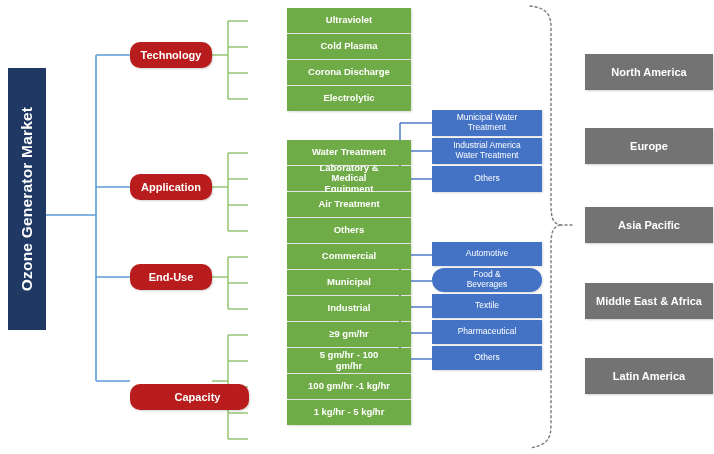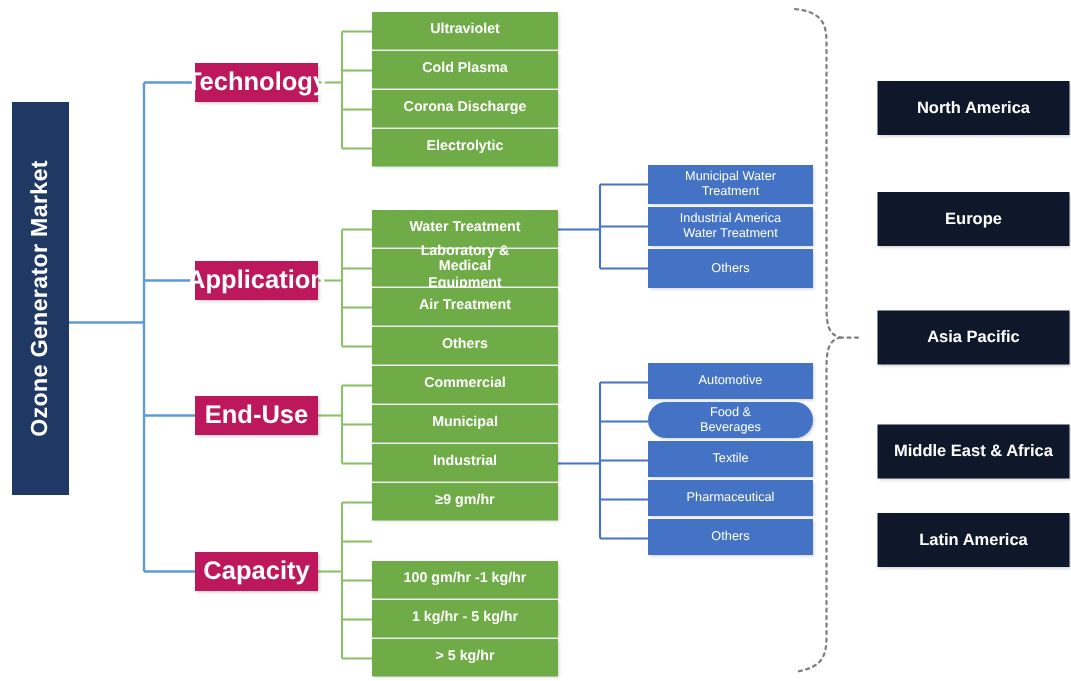--- a/index.html
+++ b/index.html
@@ -12,44 +12,46 @@
     position:absolute;left:8px;top:68px;width:38px;height:262px;
     background:#1F3864;display:flex;align-items:center;justify-content:center;
   }
   .title-box span{
     display:block;white-space:nowrap;
     transform:rotate(-90deg);
     color:#ffffff;font-weight:bold;font-size:15.5px;letter-spacing:.2px;
   }
 
   .cat-box{
-    position:absolute;background:#be185d;color:#fff;
-    display:flex;align-items:center;justify-content:center;
-    font-size:17px;font-weight:bold;text-align:center;
+    position:absolute;background:#b91c1c;color:#fff;
+    display:flex;align-items:center;justify-content:center;
+    font-size:11px;font-weight:bold;text-align:center;
     box-shadow:1px 1px 2px rgba(0,0,0,.18);
+    border-radius:10px;
   }
 
   .leaf-box{
     position:absolute;background:#6FAB46;color:#fff;
     display:flex;align-items:center;justify-content:center;
     font-size:9.5px;font-weight:bold;text-align:center;line-height:1.12;
     padding:0 19px;box-sizing:border-box;
     box-shadow:1px 1px 2px rgba(0,0,0,.15);
+    margin-left:39px;
   }
 
   .sub-box{
     position:absolute;background:#4472C4;color:#fff;
     display:flex;align-items:center;justify-content:center;
     font-size:8.5px;text-align:center;line-height:1.12;
     padding:0 20px;box-sizing:border-box;
     box-shadow:1px 1px 2px rgba(0,0,0,.15);
   }
 
   .region-box{
-    position:absolute;background:#0f172a;color:#fff;
+    position:absolute;background:#737373;color:#fff;
     display:flex;align-items:center;justify-content:center;
     font-size:11px;font-weight:bold;text-align:center;
     box-shadow:1px 1px 2px rgba(0,0,0,.18);
   }
 </style>
 </head>
 <body>
 
 <div id="canvas">
 
@@ -131,21 +133,21 @@
 
   <div class="cat-box" style="left:130px;top:42px;width:82px;height:26px;">
     <span>Technology</span>
   </div>
   <div class="cat-box" style="left:130px;top:174px;width:82px;height:26px;">
     <span>Application</span>
   </div>
   <div class="cat-box" style="left:130px;top:264px;width:82px;height:26px;">
     <span>End-Use</span>
   </div>
-  <div class="cat-box" style="left:130px;top:368px;width:82px;height:26px;">
+  <div class="cat-box" style="left:130px;top:384px;width:103px;height:26px;padding-left:16px;">
     <span>Capacity</span>
   </div>
 
   <div class="leaf-box" style="left:248px;top:8px;width:124px;height:25px;">
     <span>Ultraviolet</span>
     </div>
   <div class="leaf-box" style="left:248px;top:34px;width:124px;height:25px;">
     <span>Cold Plasma</span>
     </div>
   <div class="leaf-box" style="left:248px;top:60px;width:124px;height:25px;">
@@ -174,29 +176,29 @@
   <div class="leaf-box" style="left:248px;top:270px;width:124px;height:25px;">
     <span>Municipal</span>
     </div>
   <div class="leaf-box" style="left:248px;top:296px;width:124px;height:25px;">
     <span>Industrial</span>
     </div>
 
   <div class="leaf-box" style="left:248px;top:322px;width:124px;height:25px;">
     <span>≥9 gm/hr</span>
     </div>
+  <div class="leaf-box" style="left:248px;top:348px;width:124px;height:25px;">
+    <span>5 gm/hr - 100 gm/hr</span>
+    </div>
   <div class="leaf-box" style="left:248px;top:374px;width:124px;height:25px;">
     <span>100 gm/hr -1 kg/hr</span>
     </div>
   <div class="leaf-box" style="left:248px;top:400px;width:124px;height:25px;">
     <span>1 kg/hr - 5 kg/hr</span>
     </div>
-  <div class="leaf-box" style="left:248px;top:426px;width:124px;height:25px;">
-    <span>&gt; 5 kg/hr</span>
-    </div>
 
   <div class="sub-box" style="left:432px;top:110px;width:110px;height:26px;">
     <span>Municipal Water Treatment</span>
     </div>
   <div class="sub-box" style="left:432px;top:138px;width:110px;height:26px;">
     <span>Industrial America Water Treatment</span>
     </div>
   <div class="sub-box" style="left:432px;top:166px;width:110px;height:26px;">
     <span>Others</span>
     </div>
@@ -222,17 +224,17 @@
     </div>
   <div class="region-box" style="left:585px;top:128px;width:128px;height:36px;">
     <span>Europe</span>
     </div>
   <div class="region-box" style="left:585px;top:207px;width:128px;height:36px;">
     <span>Asia Pacific</span>
     </div>
   <div class="region-box" style="left:585px;top:283px;width:128px;height:36px;">
     <span>Middle East &amp; Africa</span>
     </div>
-  <div class="region-box" style="left:585px;top:342px;width:128px;height:36px;">
+  <div class="region-box" style="left:585px;top:358px;width:128px;height:36px;">
     <span>Latin America</span>
     </div>
 
 </div>
 
 </body></html>

